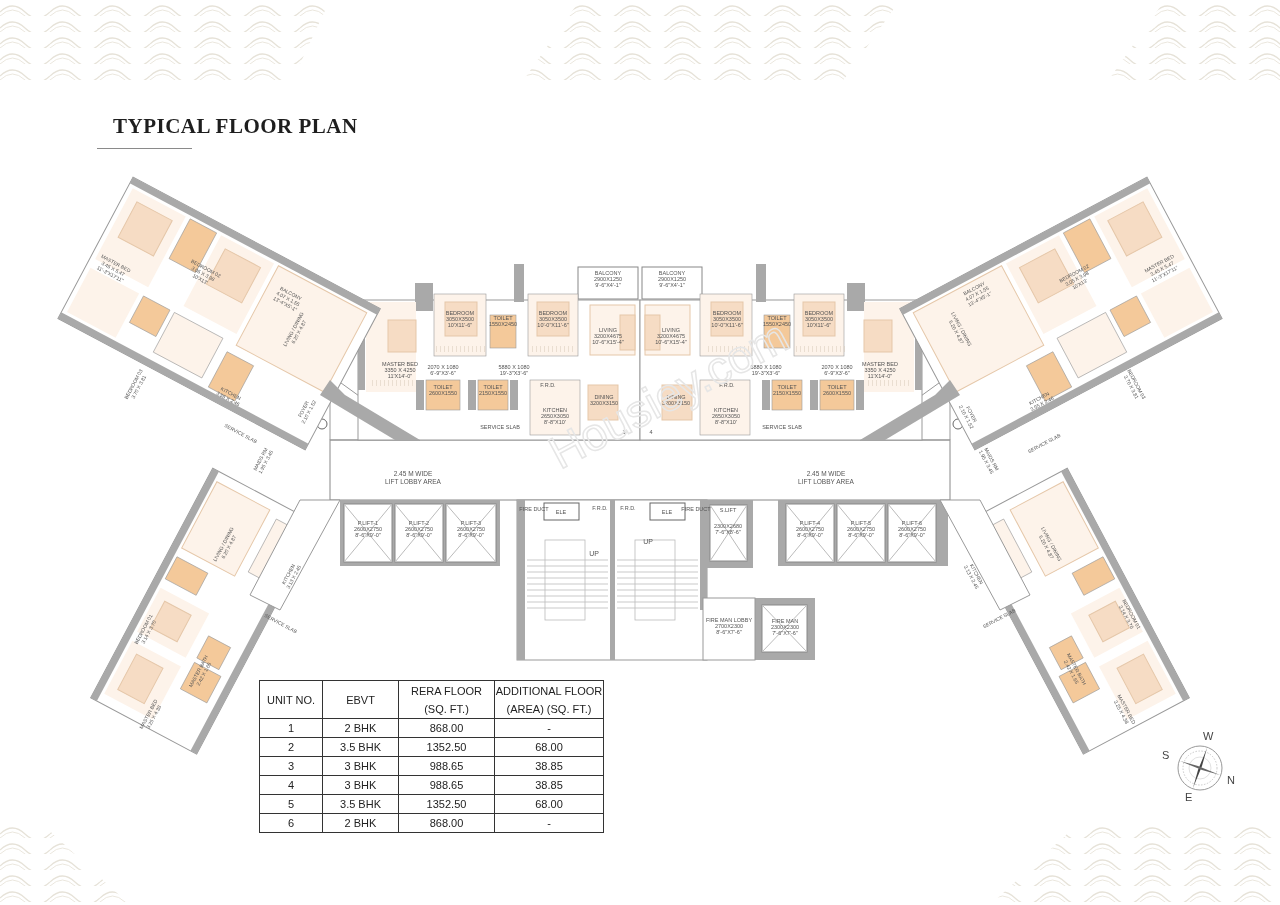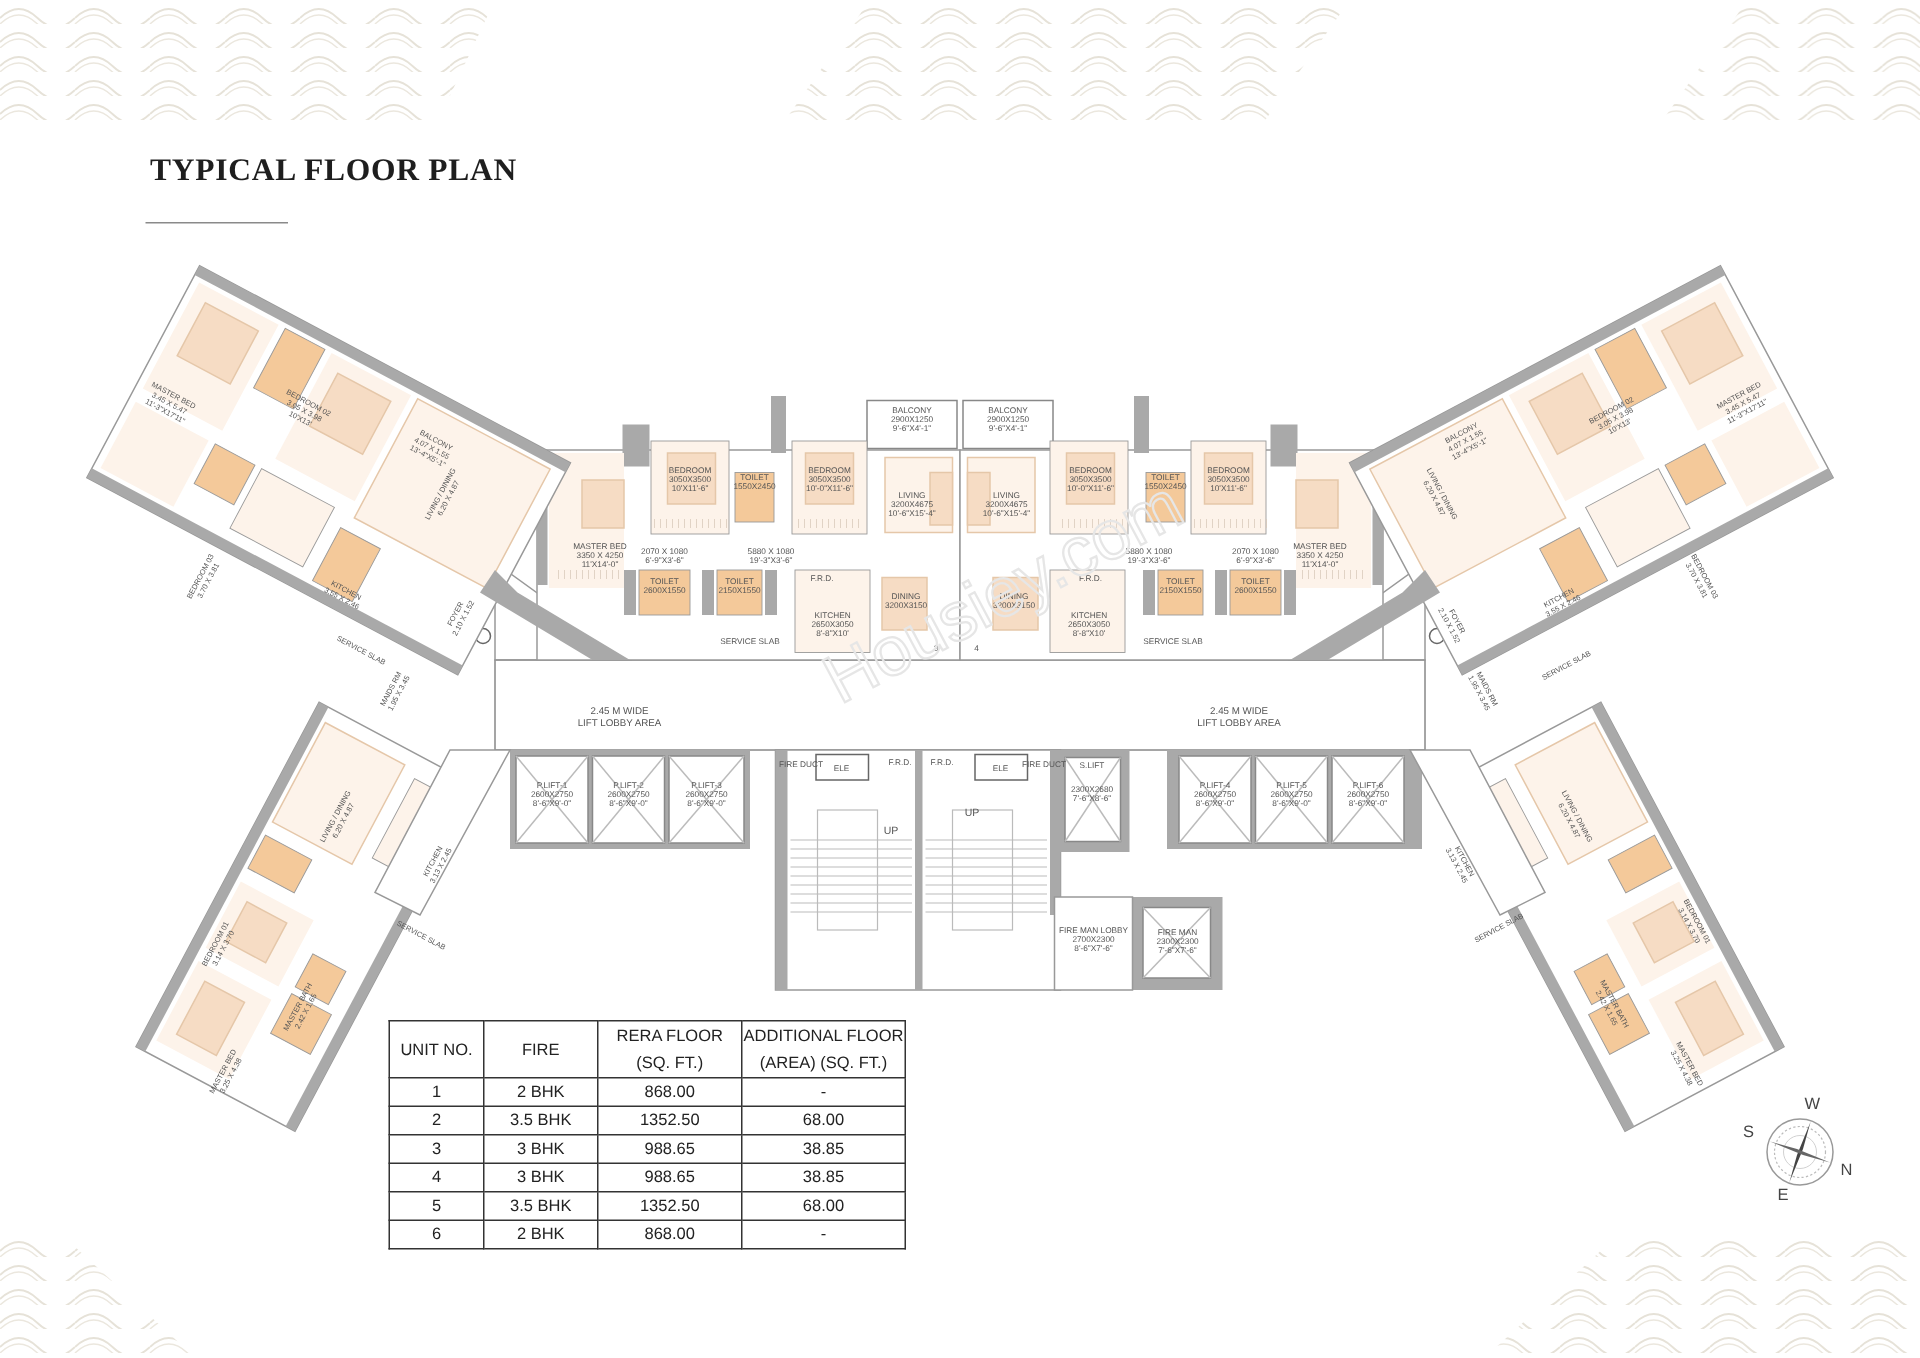--- a/index.html
+++ b/index.html
@@ -1,18 +1,18 @@
 <!DOCTYPE html>
 <html><head>
 <meta charset="utf-8">
 <style>
   html,body{margin:0;padding:0;background:#fff;}
   body{width:1280px;height:905px;position:relative;overflow:hidden;font-family:"Liberation Sans",sans-serif;color:#333;}
   .wave{position:absolute;opacity:1;}
-  .title{position:absolute;left:97px;top:98px;font-family:"Liberation Serif","DejaVu Serif",serif;font-weight:bold;font-size:21px;letter-spacing:0.5px;color:#1e1e1e;margin:3px;}
+  .title{position:absolute;left:97px;top:98px;font-family:"Liberation Serif","DejaVu Serif",serif;font-weight:bold;font-size:21px;letter-spacing:0.5px;color:#1e1e1e;margin:16px;}
   .title-rule{position:absolute;left:97px;top:148px;width:95px;height:1px;background:#8a8a8a;}
   svg.plan{position:absolute;left:0;top:0;}
   .lbl{font-family:"Liberation Sans",sans-serif;fill:#555;}
   table.units{position:absolute;left:259px;top:680px;border-collapse:collapse;font-family:"Liberation Sans",sans-serif;font-size:11px;color:#222;padding-left:10px;}
   table.units th,table.units td{border:1px solid #333;text-align:center;padding:0;}
   table.units th{font-weight:normal;height:37px;line-height:18px;}
   table.units td{height:18px;}
   .c1{width:62px}.c2{width:75px}.c3{width:95px}.c4{width:108px}
   .compass{position:absolute;left:1160px;top:728px;width:80px;height:80px;}
   .compass .dir{position:absolute;font-size:11px;color:#444;}
@@ -500,21 +500,21 @@
       </g>
   </g>
 
   <text x="560" y="470" font-size="46" fill="none" stroke="#e6e6e6" stroke-width="1.5" transform="rotate(-28 560 470)" font-family="Liberation Sans, sans-serif">Housiey.com</text>
 </svg>
 
 <table class="units">
   <thead>
     <tr>
       <th class="c1"><span>UNIT NO.</span></th>
-      <th class="c2"><span>FIRE</span></th>
+      <th class="c2"><span>EBVT</span></th>
       <th class="c3"><span>RERA FLOOR</span><br><span>(SQ. FT.)</span></th>
       <th class="c4"><span>ADDITIONAL FLOOR</span><br><span>(AREA) (SQ. FT.)</span></th>
     </tr>
   </thead>
   <tbody>
     <tr>
         <td>1</td>
         <td>2 BHK</td>
         <td>868.00</td>
         <td>-</td>

